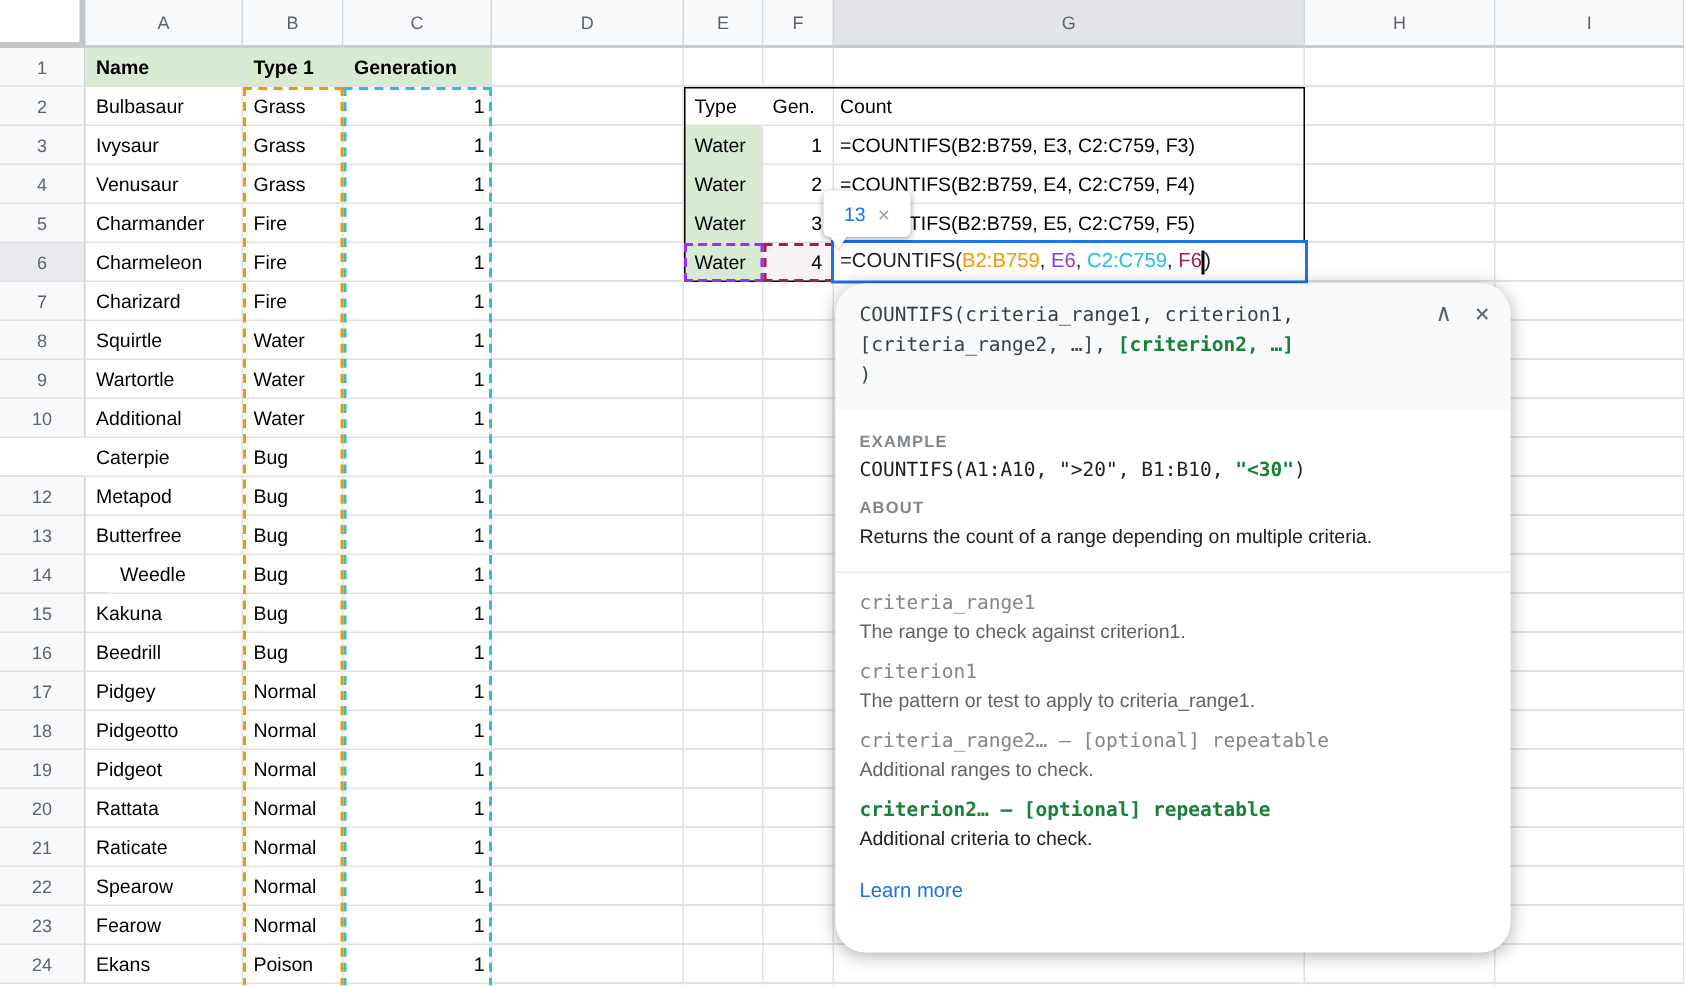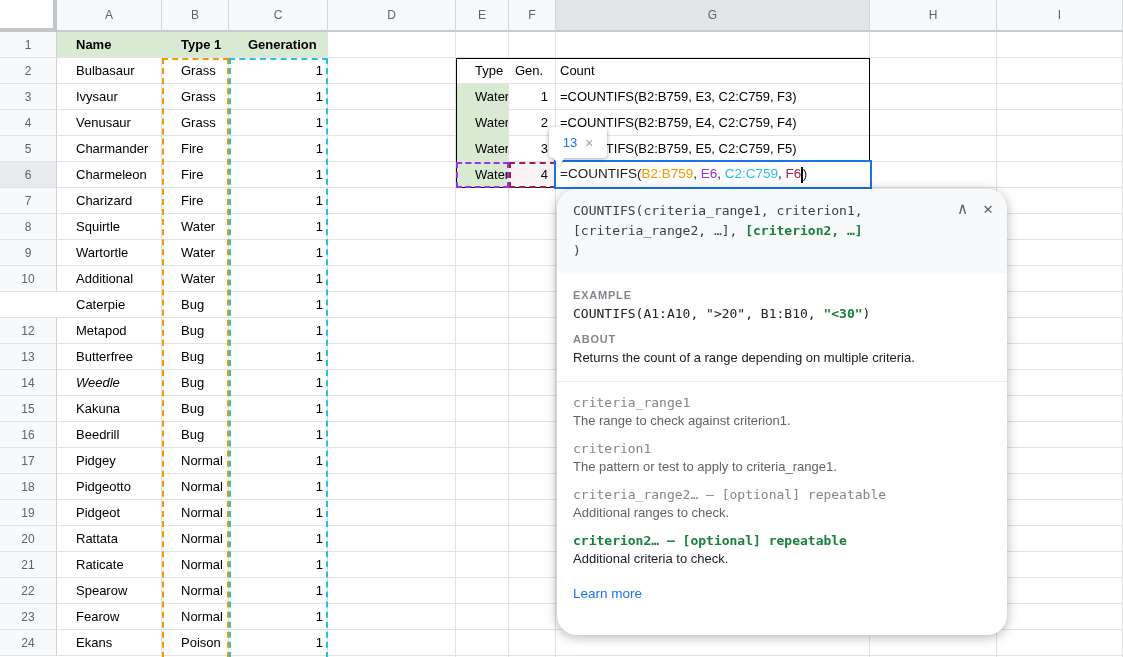--- a/index.html
+++ b/index.html
@@ -22,21 +22,21 @@
   .colhdr.hl { background:#e2e4e7; }
   .rowhdr { position:absolute; left:0; width:57px; height:26px; background:#f8f9fa; color:#5f6368;
     font-size:12px; display:flex; align-items:center; justify-content:center;
     border-right:1px solid #cfd2d5; border-bottom:1px solid #e2e2e2; z-index:3; }
   .rowhdr.hl { background:#e8eaed; }
 
   
   .cell { position:absolute; height:26px; font-size:13px; color:#000; background:#fff;
     display:flex; align-items:center; border-right:1px solid #e2e2e2; border-bottom:1px solid #e2e2e2;
     white-space:nowrap; overflow:hidden; z-index:2; }
-  .cell.left { padding-left:19px; justify-content:flex-start; }
+  .cell.left { padding-left:7px; justify-content:flex-start; }
   .cell.right { padding-right:4px; justify-content:flex-end; }
   .cell.bold { font-weight:bold; }
   .cell.green { background:#d9ead3; }
 
   
   .range-b { position:absolute; left:162px; top:58px; width:67px; height:610px;
     border:2px dashed #f29900; z-index:6; pointer-events:none; }
   .range-c { position:absolute; left:229px; top:58px; width:99px; height:610px;
     border:2px dashed #24c1e0; z-index:6; pointer-events:none; }
   .ref-e6 { position:absolute; left:456px; top:162px; width:53px; height:26px;
@@ -170,21 +170,21 @@
       <div class="cell right" style="left: 229px; top: 266px; width: 99px;">1</div>
       <div class="cell left" style="left: 57px; top: 292px; width: 105px; text-align: center;">Caterpie</div>
       <div class="cell left" style="left: 162px; top: 292px; width: 67px;">Bug</div>
       <div class="cell right" style="left: 229px; top: 292px; width: 99px;">1</div>
       <div class="cell left" style="left: 57px; top: 318px; width: 105px;">Metapod</div>
       <div class="cell left" style="left: 162px; top: 318px; width: 67px;">Bug</div>
       <div class="cell right" style="left: 229px; top: 318px; width: 99px;">1</div>
       <div class="cell left" style="left: 57px; top: 344px; width: 105px;">Butterfree</div>
       <div class="cell left" style="left: 162px; top: 344px; width: 67px;">Bug</div>
       <div class="cell right" style="left: 229px; top: 344px; width: 99px;">1</div>
-      <div class="cell left" style="left: 57px; top: 370px; width: 105px; font-style: italic;">Weedle</div>
+      <div class="cell left" style="left: 73px; top: 370px; width: 105px;">Weedle</div>
       <div class="cell left" style="left: 162px; top: 370px; width: 67px;">Bug</div>
       <div class="cell right" style="left: 229px; top: 370px; width: 99px;">1</div>
       <div class="cell left" style="left: 57px; top: 396px; width: 105px;">Kakuna</div>
       <div class="cell left" style="left: 162px; top: 396px; width: 67px;">Bug</div>
       <div class="cell right" style="left: 229px; top: 396px; width: 99px;">1</div>
       <div class="cell left" style="left: 57px; top: 422px; width: 105px;">Beedrill</div>
       <div class="cell left" style="left: 162px; top: 422px; width: 67px;">Bug</div>
       <div class="cell right" style="left: 229px; top: 422px; width: 99px;">1</div>
       <div class="cell left" style="left: 57px; top: 448px; width: 105px;">Pidgey</div>
       <div class="cell left" style="left: 162px; top: 448px; width: 67px;">Normal</div>

